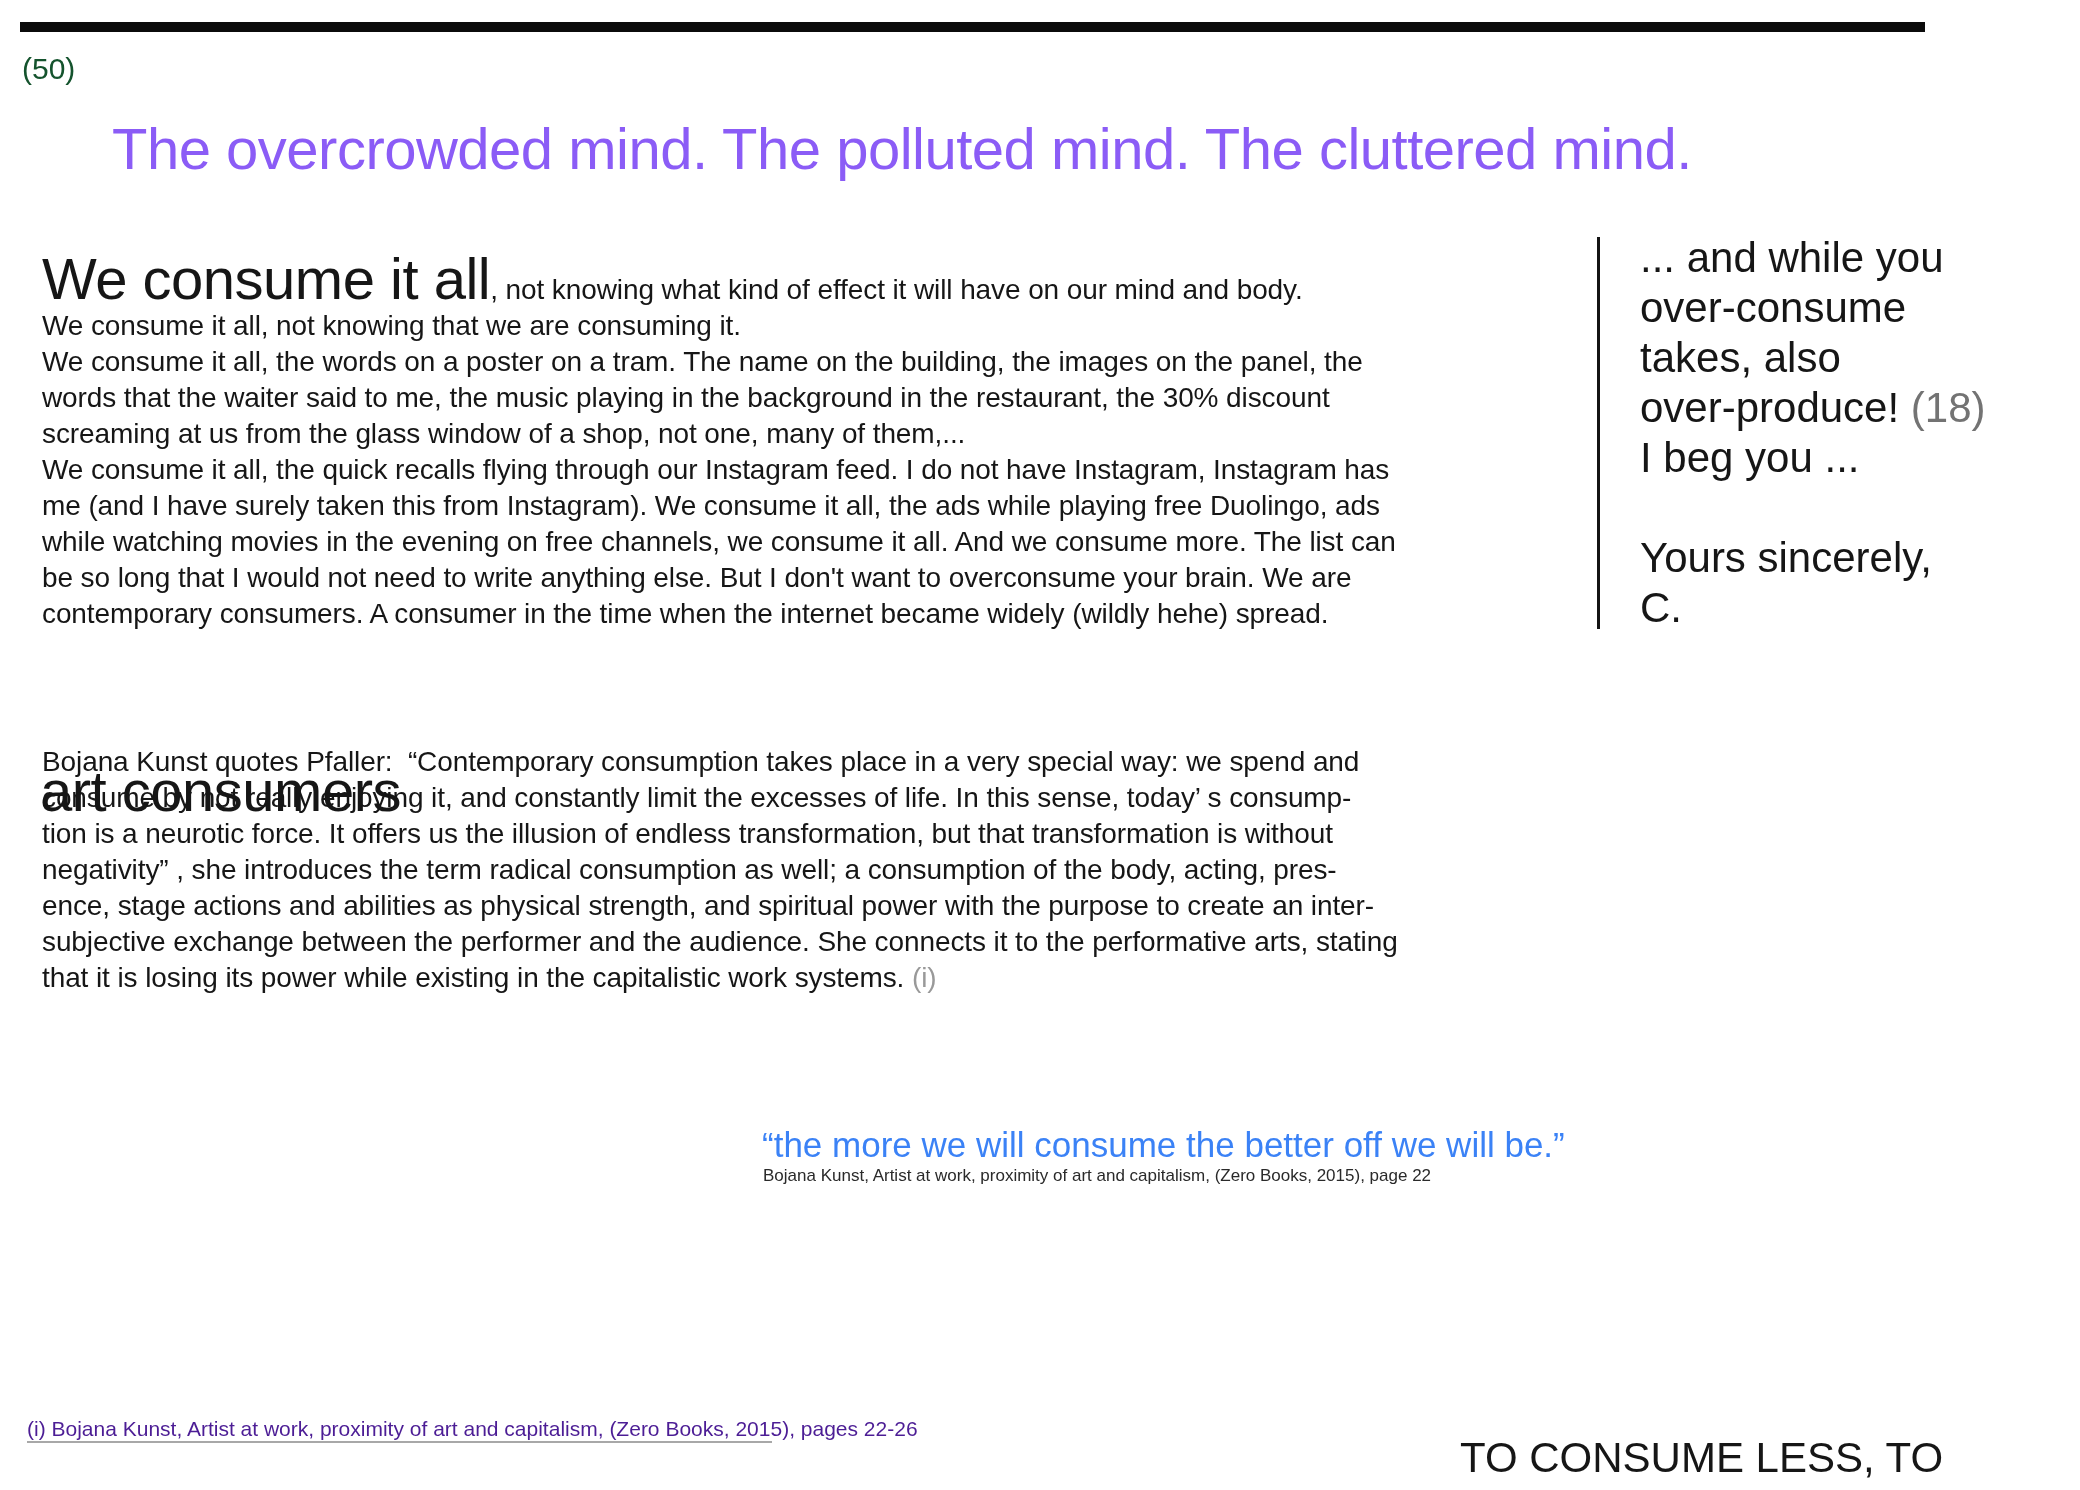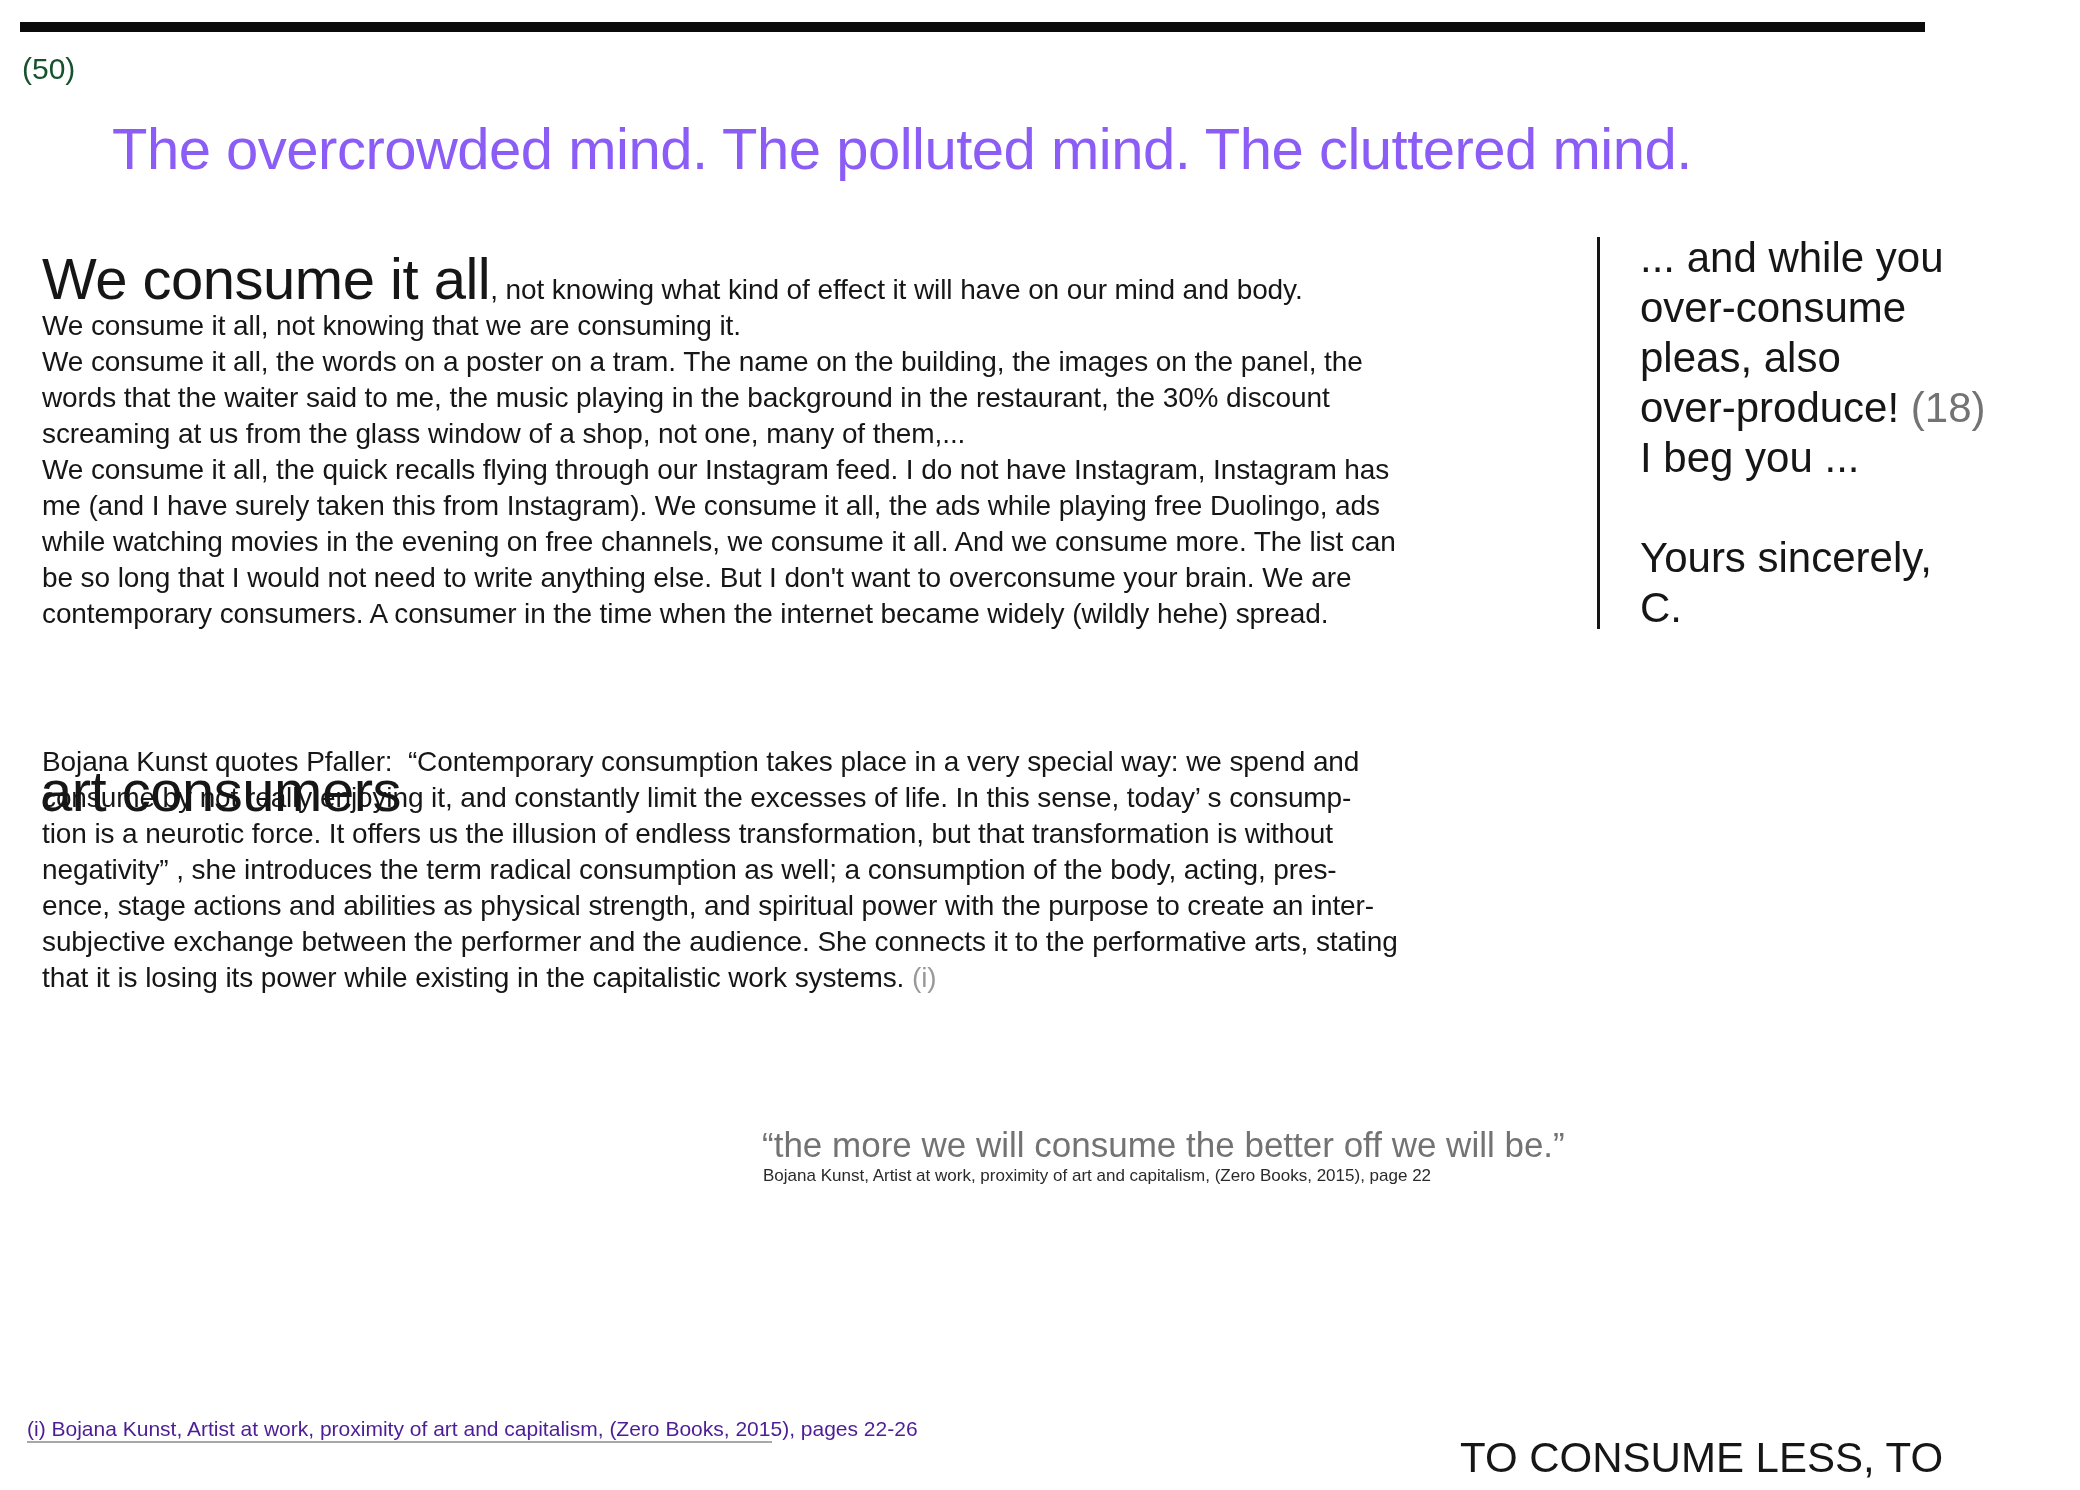--- a/index.html
+++ b/index.html
@@ -47,21 +47,21 @@
 
   .section-heading {
     left: 40px; top: 714px;
     font-size: 58px; line-height: 58px; font-weight: 300;
     letter-spacing: -0.5px; color: #161616; white-space: pre;
   }
 
   .pull-quote {
     left: 762px; top: 1125px;
     font-size: 35px; line-height: 40px;
-    white-space: pre; color: #737373;
+    white-space: pre; color: #3b82f6;
   }
   .quote-citation {
     left: 727px; top: 1166px;
     font-size: 17px; line-height: 20px;
     white-space: pre; color: #2a2a2a; margin-left: 36px;
   }
 
   .closing {
     left: 1460px; top: 1320px;
     font-size: 42px; line-height: 55px;
@@ -92,21 +92,21 @@
 We consume it all, the quick recalls flying through our Instagram feed. I do not have Instagram, Instagram has
 me (and I have surely taken this from Instagram). We consume it all, the ads while playing free Duolingo, ads
 while watching movies in the evening on free channels, we consume it all. And we consume more. The list can
 be so long that I would not need to write anything else. But I don't want to overconsume your brain. We are
 contemporary consumers. A consumer in the time when the internet became widely (wildly hehe) spread.</span></div>
 
 <div class="abs margin-rule"></div>
 
 <div class="abs margin-note"><span>... and while you
 over-consume
-pleas, also
+takes, also
 over-produce! </span><span class="green-ref">(18)</span><span>
 I beg you ...
 
 Yours sincerely,
 C.</span></div>
 
 <h2 class="abs section-heading">art consumers</h2>
 
 <div class="abs body-para para-art"><span>Bojana Kunst quotes Pfaller:  “Contemporary consumption takes place in a very special way: we spend and
 consume by not really enjoying it, and constantly limit the excesses of life. In this sense, today’ s consump-

